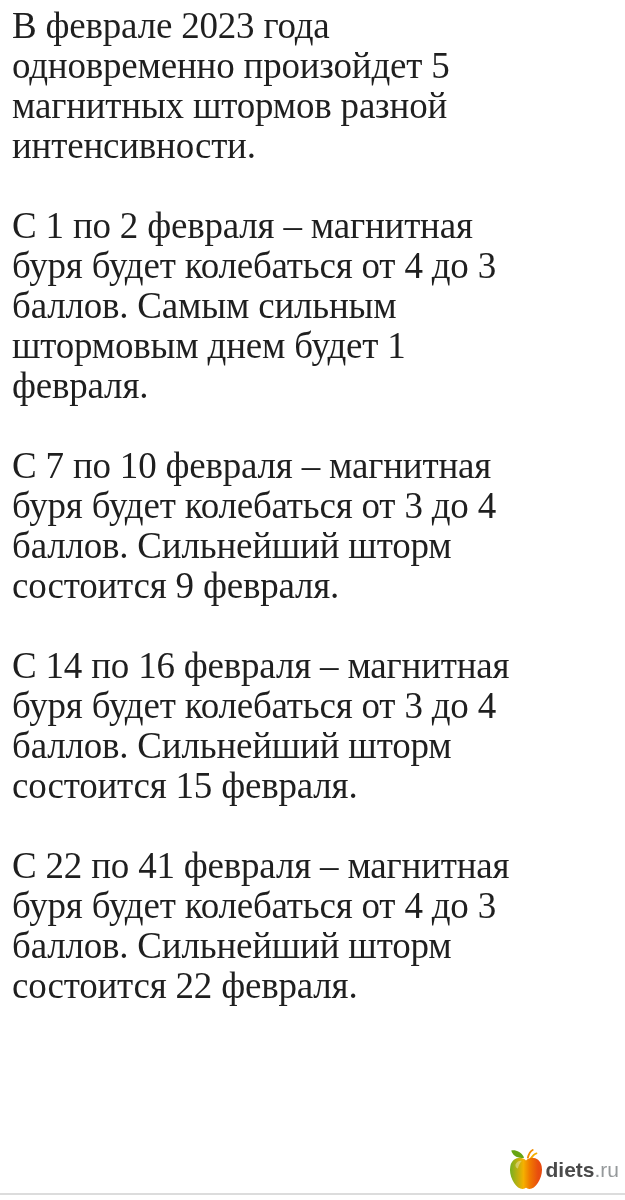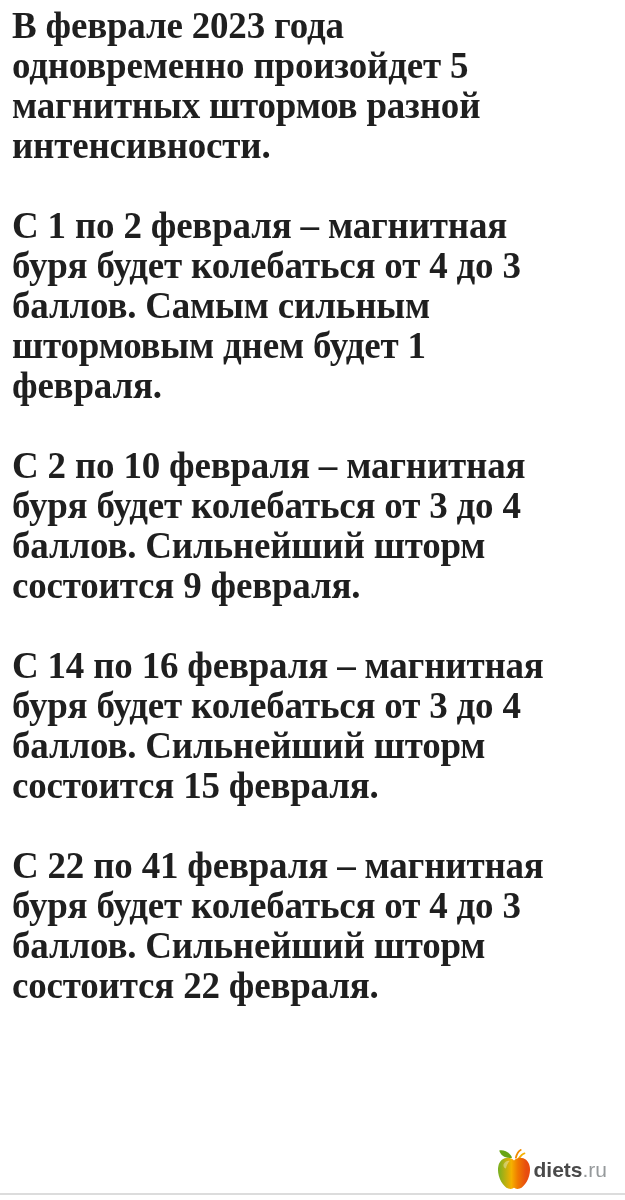--- a/index.html
+++ b/index.html
@@ -7,41 +7,40 @@
   .page {
     position: relative;
     width: 625px;
     height: 1200px;
     background: #ffffff;
     overflow: hidden;
     font-family: "Liberation Serif", "DejaVu Serif", serif;
   }
   .content {
     padding: 6px 27px 0 12px;
-    font-weight: bold;
   }
   .content p {
     font-size: 37px;
     line-height: 40px;
     color: #1f1f1f;
     white-space: pre-line;
     margin: 0 0 40px 0;
     letter-spacing: -0.2px;
   }
   .footer-divider {
     position: absolute;
     left: 0;
     top: 1193px;
     width: 625px;
     height: 2px;
     background: #dcdcdc;
   }
   .watermark {
     position: absolute;
-    right: 18px;
+    right: 6px;
     bottom: 10px;
     display: flex;
     align-items: center;
     gap: 0;
   }
   .watermark .apple-icon {
     width: 38px;
     height: 41px;
     display: block;
   }
@@ -71,21 +70,21 @@
   <div class="content">
     <p>В феврале 2023 года
 одновременно произойдет 5
 магнитных штормов разной
 интенсивности.</p>
     <p>С 1 по 2 февраля – магнитная
 буря будет колебаться от 4 до 3
 баллов. Самым сильным
 штормовым днем будет 1
 февраля.</p>
-    <p>С 2 по 10 февраля – магнитная
+    <p>С 7 по 10 февраля – магнитная
 буря будет колебаться от 3 до 4
 баллов. Сильнейший шторм
 состоится 9 февраля.</p>
     <p>С 14 по 16 февраля – магнитная
 буря будет колебаться от 3 до 4
 баллов. Сильнейший шторм
 состоится 15 февраля.</p>
     <p>С 22 по 41 февраля – магнитная
 буря будет колебаться от 4 до 3
 баллов. Сильнейший шторм

